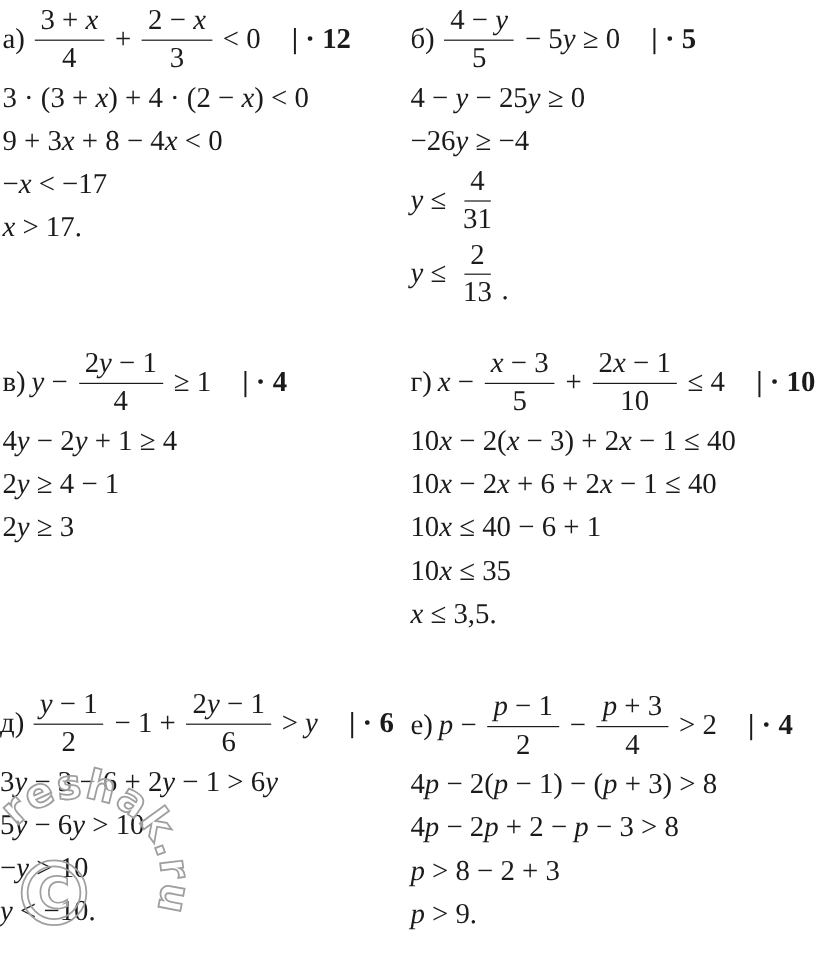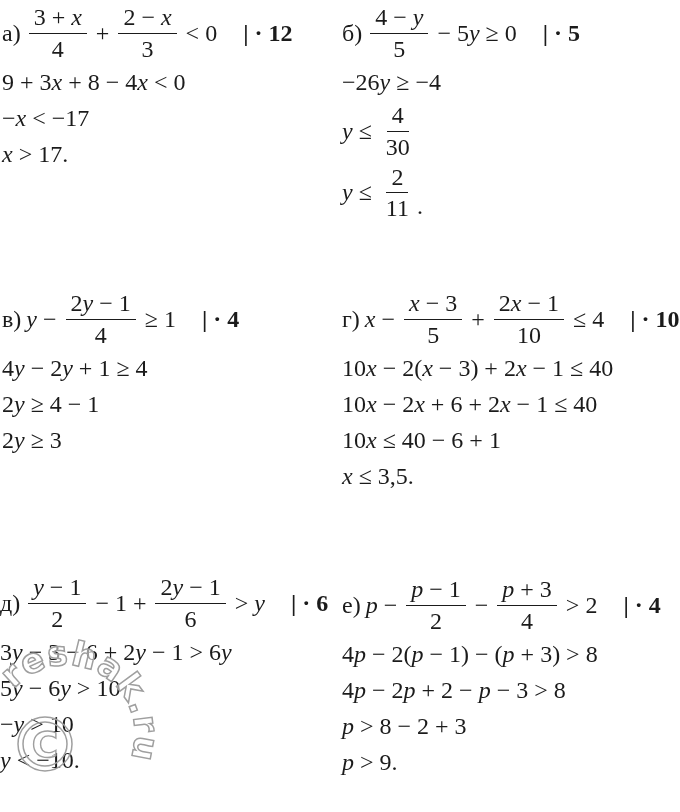--- a/index.html
+++ b/index.html
@@ -91,41 +91,44 @@
   .wm-c { font-size: 36px; }
 </style>
 </head>
 <body>
 
 <div id="page">
 
   <div id="problems-layer">
       <div class="problem p-a">
         <div class="line"><span class="plabel">а)</span><span class="frac"><span class="num"><span class="mtext">3 + <i>x</i></span></span><span class="den"><span class="mtext">4</span></span></span><span class="mtext"> + </span><span class="frac"><span class="num"><span class="mtext">2 − <i>x</i></span></span><span class="den"><span class="mtext">3</span></span></span><span class="mtext"> &lt; 0</span><span class="note">| · 12</span></div>
+        <div class="line"><span class="mtext">3 · (3 + <i>x</i>) + 4 · (2 − <i>x</i>) &lt; 0</span></div>
         <div class="line"><span class="mtext">9 + 3<i>x</i> + 8 − 4<i>x</i> &lt; 0</span></div>
         <div class="line"><span class="mtext">−<i>x</i> &lt; −17</span></div>
         <div class="line"><span class="mtext"><i>x</i> &gt; 17.</span></div>
       </div>
       <div class="problem p-b">
         <div class="line"><span class="plabel">б)</span><span class="frac"><span class="num"><span class="mtext">4 − <i>y</i></span></span><span class="den"><span class="mtext">5</span></span></span><span class="mtext"> − 5<i>y</i> ≥ 0</span><span class="note">| · 5</span></div>
+        <div class="line"><span class="mtext">4 − <i>y</i> − 25<i>y</i> ≥ 0</span></div>
         <div class="line"><span class="mtext">−26<i>y</i> ≥ −4</span></div>
-        <div class="line"><span class="mtext"><i>y</i> ≤ </span><span class="frac"><span class="num"><span class="mtext">4</span></span><span class="den"><span class="mtext">30</span></span></span></div>
-        <div class="line"><span class="mtext"><i>y</i> ≤ </span><span class="frac"><span class="num"><span class="mtext">2</span></span><span class="den"><span class="mtext">11</span></span></span><span class="mtext low">.</span></div>
+        <div class="line"><span class="mtext"><i>y</i> ≤ </span><span class="frac"><span class="num"><span class="mtext">4</span></span><span class="den"><span class="mtext">31</span></span></span></div>
+        <div class="line"><span class="mtext"><i>y</i> ≤ </span><span class="frac"><span class="num"><span class="mtext">2</span></span><span class="den"><span class="mtext">13</span></span></span><span class="mtext low">.</span></div>
       </div>
       <div class="problem p-v">
         <div class="line"><span class="plabel">в)</span><span class="mtext"><i>y</i> − </span><span class="frac"><span class="num"><span class="mtext">2<i>y</i> − 1</span></span><span class="den"><span class="mtext">4</span></span></span><span class="mtext"> ≥ 1</span><span class="note">| · 4</span></div>
         <div class="line"><span class="mtext">4<i>y</i> − 2<i>y</i> + 1 ≥ 4</span></div>
         <div class="line"><span class="mtext">2<i>y</i> ≥ 4 − 1</span></div>
         <div class="line"><span class="mtext">2<i>y</i> ≥ 3</span></div>
       </div>
       <div class="problem p-g">
         <div class="line"><span class="plabel">г)</span><span class="mtext"><i>x</i> − </span><span class="frac"><span class="num"><span class="mtext"><i>x</i> − 3</span></span><span class="den"><span class="mtext">5</span></span></span><span class="mtext"> + </span><span class="frac"><span class="num"><span class="mtext">2<i>x</i> − 1</span></span><span class="den"><span class="mtext">10</span></span></span><span class="mtext"> ≤ 4</span><span class="note">| · 10</span></div>
         <div class="line"><span class="mtext">10<i>x</i> − 2(<i>x</i> − 3) + 2<i>x</i> − 1 ≤ 40</span></div>
         <div class="line"><span class="mtext">10<i>x</i> − 2<i>x</i> + 6 + 2<i>x</i> − 1 ≤ 40</span></div>
         <div class="line"><span class="mtext">10<i>x</i> ≤ 40 − 6 + 1</span></div>
+        <div class="line"><span class="mtext">10<i>x</i> ≤ 35</span></div>
         <div class="line"><span class="mtext"><i>x</i> ≤ 3,5.</span></div>
       </div>
       <div class="problem p-d">
         <div class="line"><span class="plabel">д)</span><span class="frac"><span class="num"><span class="mtext"><i>y</i> − 1</span></span><span class="den"><span class="mtext">2</span></span></span><span class="mtext"> − 1 + </span><span class="frac"><span class="num"><span class="mtext">2<i>y</i> − 1</span></span><span class="den"><span class="mtext">6</span></span></span><span class="mtext"> &gt; <i>y</i></span><span class="note">| · 6</span></div>
         <div class="line"><span class="mtext">3<i>y</i> − 3 − 6 + 2<i>y</i> − 1 &gt; 6<i>y</i></span></div>
         <div class="line"><span class="mtext">5<i>y</i> − 6<i>y</i> &gt; 10</span></div>
         <div class="line"><span class="mtext">−<i>y</i> &gt; 10</span></div>
         <div class="line"><span class="mtext"><i>y</i> &lt; −10.</span></div>
       </div>
       <div class="problem p-e">

